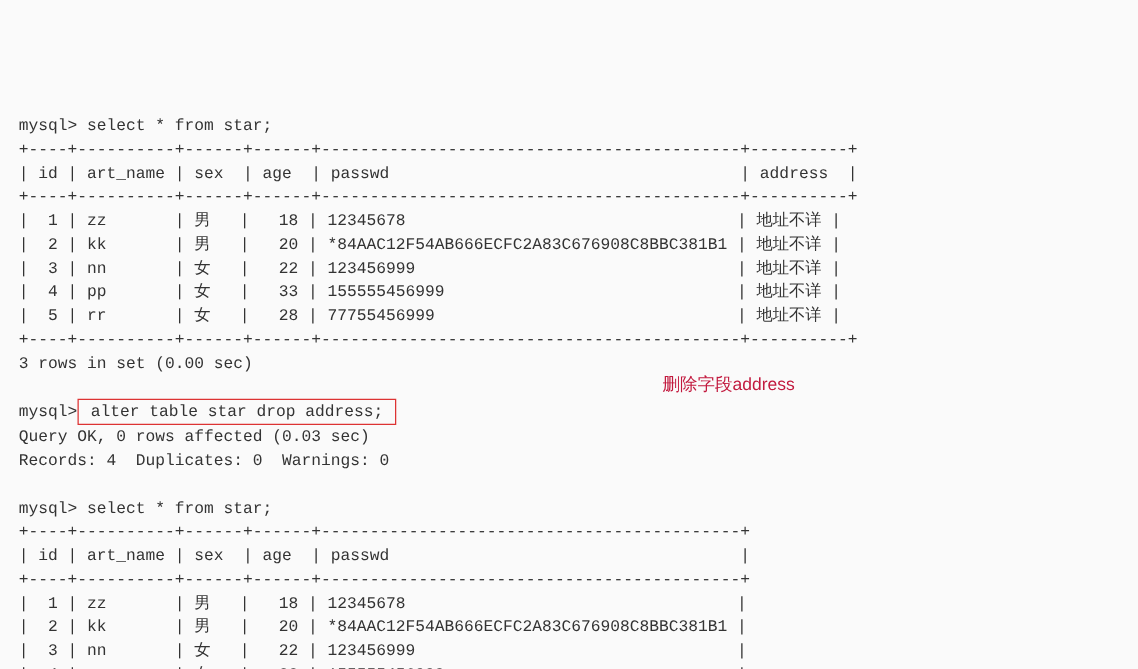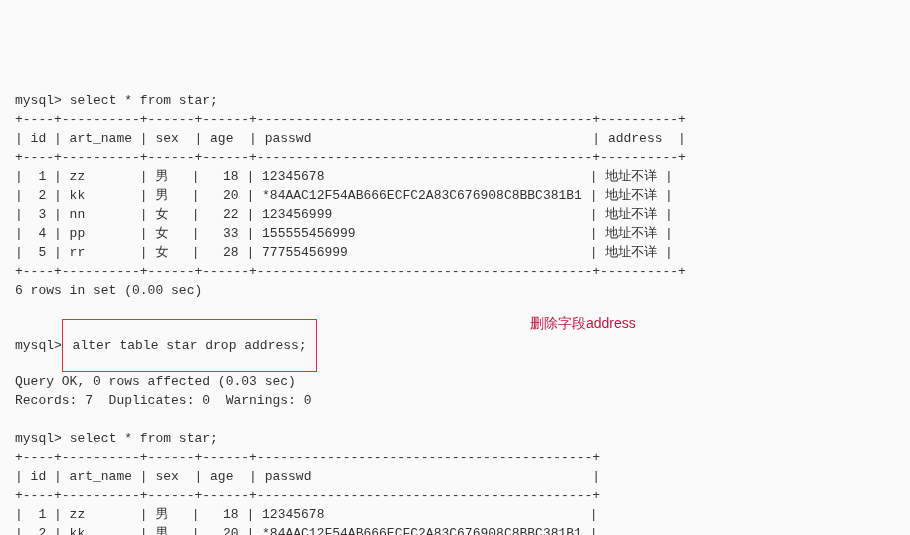--- a/index.html
+++ b/index.html
@@ -13,21 +13,21 @@
       line-height: 19px;
       width: 910px;
       box-sizing: border-box;
       position: relative;
     }
     .term {
       white-space: pre;
     }
     .highlight-box {
       border: 1px solid #d33;
-      padding: 16px 2px;
+      padding: 0 2px;
       display: inline-block;
     }
     .annotation {
       position: absolute;
       color: #c2193e;
       font-family: Arial, "Microsoft YaHei", sans-serif;
       font-size: 14px;
       white-space: nowrap;
     }
   </style>
@@ -39,37 +39,37 @@
 <div class="term"><span><span>mysql&gt;</span> <span>select * from star;</span></span>
 <span>+----+----------+------+------+-------------------------------------------+----------+</span>
 <span>| id | art_name | sex  | age  | passwd                                    | address  |</span>
 <span>+----+----------+------+------+-------------------------------------------+----------+</span>
 <span id="t1rows">|  1 | zz       | 男   |   18 | 12345678                                  | 地址不详 |
 |  2 | kk       | 男   |   20 | *84AAC12F54AB666ECFC2A83C676908C8BBC381B1 | 地址不详 |
 |  3 | nn       | 女   |   22 | 123456999                                 | 地址不详 |
 |  4 | pp       | 女   |   33 | 155555456999                              | 地址不详 |
 |  5 | rr       | 女   |   28 | 77755456999                               | 地址不详 |</span>
 <span>+----+----------+------+------+-------------------------------------------+----------+</span>
-<span>6 rows in set (0.00 sec)</span>
+<span>3 rows in set (0.00 sec)</span>
 
 <span><span>mysql&gt;</span><span class="highlight-box"> alter table star drop address; </span></span>
 <span>Query OK, 0 rows affected (0.03 sec)</span>
-<span>Records: 7  Duplicates: 0  Warnings: 0</span>
+<span>Records: 4  Duplicates: 0  Warnings: 0</span>
 
 <span><span>mysql&gt;</span> <span>select * from star;</span></span>
 <span>+----+----------+------+------+-------------------------------------------+</span>
 <span>| id | art_name | sex  | age  | passwd                                    |</span>
 <span>+----+----------+------+------+-------------------------------------------+</span>
 <span id="t2rows">|  1 | zz       | 男   |   18 | 12345678                                  |
 |  2 | kk       | 男   |   20 | *84AAC12F54AB666ECFC2A83C676908C8BBC381B1 |
 |  3 | nn       | 女   |   22 | 123456999                                 |
 |  4 | pp       | 女   |   33 | 155555456999                              |
 |  5 | rr       | 女   |   28 | 77755456999                               |</span>
 
 </div>
 
-<div class="annotation" style="left:530px; top:298px;margin-top:16px;">删除字段address</div>
+<div class="annotation" style="left:530px; top:298px;">删除字段address</div>
 
 
 
 
 
 
 
 </body></html>

